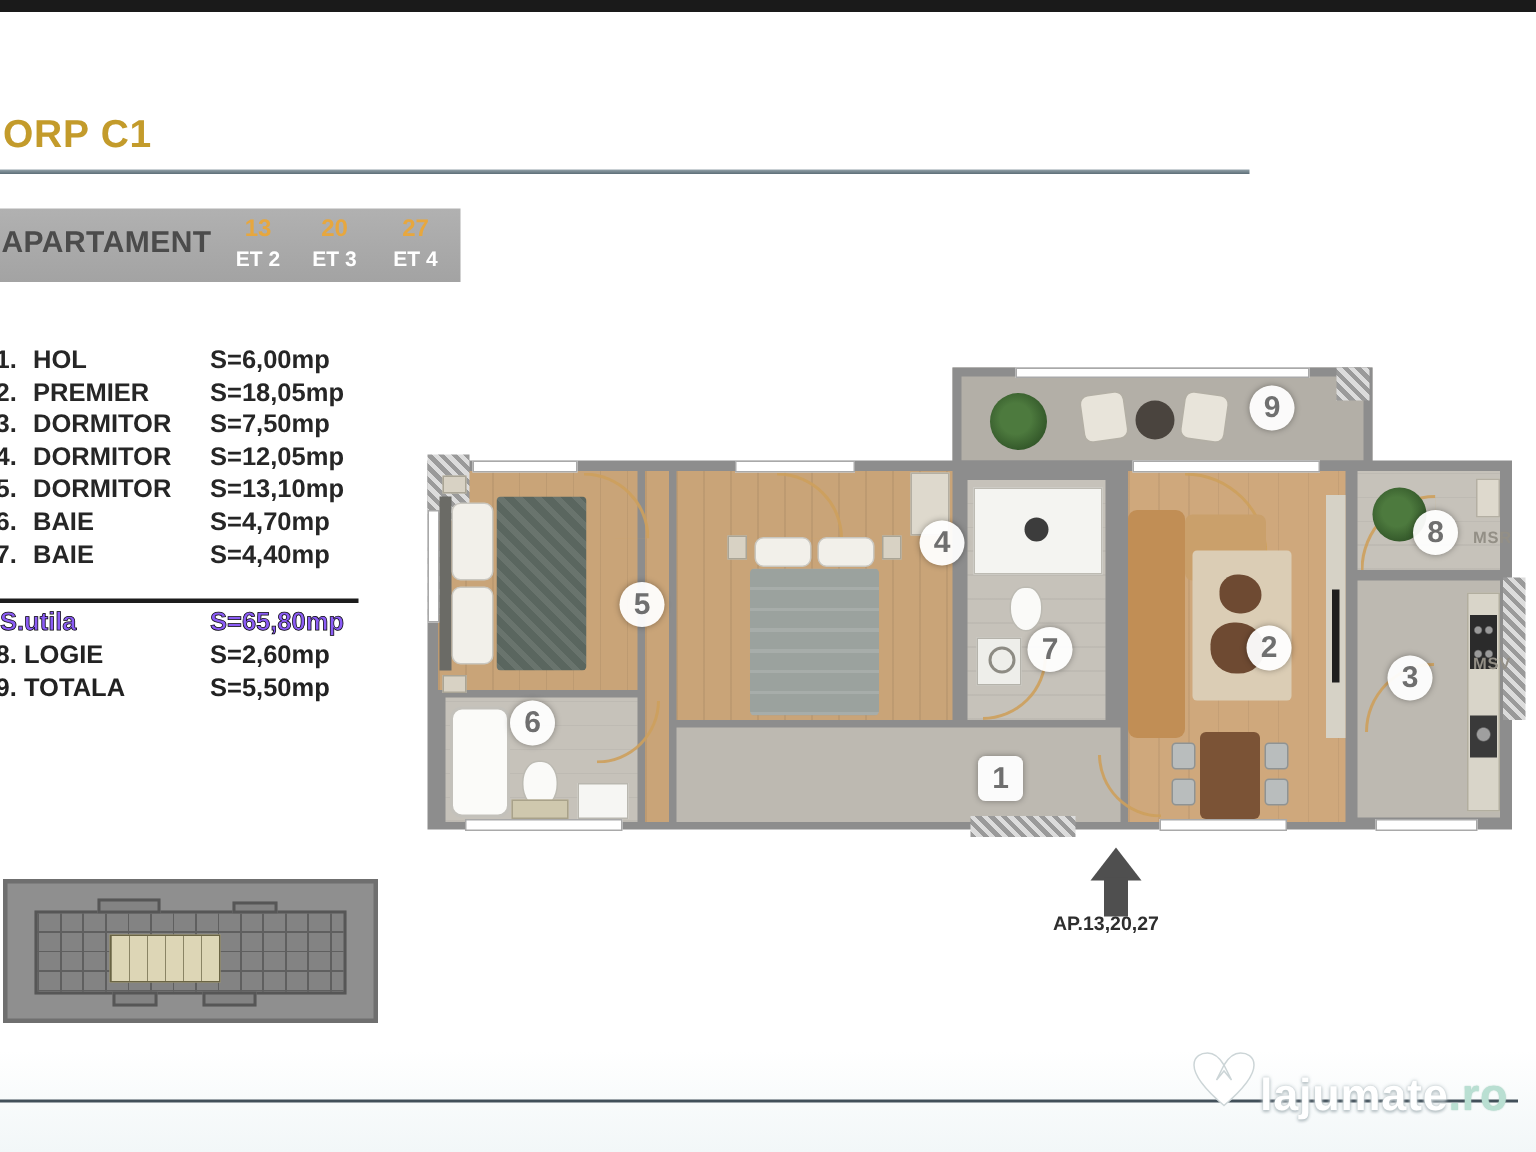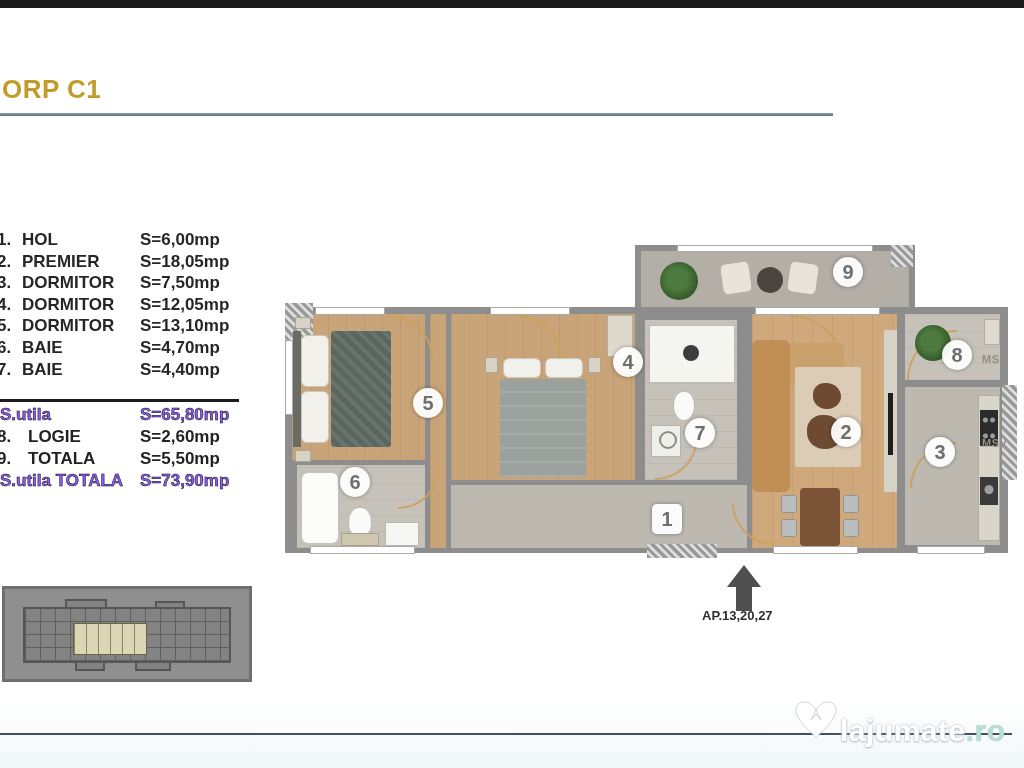--- a/index.html
+++ b/index.html
@@ -20,21 +20,21 @@
   .room-list{position:absolute;left:0;top:230px;width:260px;}
   .room-row{position:relative;height:21.6px;font-size:17px;font-weight:bold;color:#262626;}
   .room-row .idx{position:absolute;left:-3px;}
   .room-row .nm{position:absolute;left:22px;}
   .room-row .ar{position:absolute;left:140px;}
   .totals-rule{position:absolute;left:0;top:399px;width:239px;height:3px;background:#1c1c1c;}
   .totals{position:absolute;left:0;top:405px;width:260px;}
   .tot-row{position:relative;height:22px;font-size:17px;font-weight:bold;color:#222;}
   .tot-row .idx{position:absolute;left:-3px;}
   .tot-row .nm{position:absolute;left:0px;}
-  .tot-row.with-idx .nm{left:28px;}
+  .tot-row.with-idx .nm{left:16px;}
   .tot-row .ar{position:absolute;left:140px;}
   .tot-row.strong{color:#8b5cf6;-webkit-text-stroke:.5px #000;}
   
   .mini-plan{position:absolute;left:2px;top:586px;width:250px;height:96px;background:#8f8f8f;
              border:3px solid #6f6f6f;box-sizing:border-box;}
   .mini-building{position:absolute;left:18px;top:18px;width:208px;height:56px;background:#838383;
       border:2px solid #565656;box-sizing:border-box;
       background-image:repeating-linear-gradient(90deg,#5f5f5f 0 1px,transparent 1px 15px),
                        repeating-linear-gradient(0deg,#5f5f5f 0 1px,transparent 1px 13px);}
   .mini-tab{position:absolute;background:#838383;border:2px solid #565656;box-sizing:border-box;}
@@ -126,20 +126,35 @@
 </head>
 <body>
 
 <div class="screen">
 
   <div class="top-bar"></div>
 
   <div class="page-title">ORP C1</div>
   <div class="title-rule"></div>
 
+  <div class="apt-table">
+    <span class="apt-label">APARTAMENT</span>
+    <div class="apt-col" style="left:145px;">
+      <span class="num">13</span>
+      <span class="flr">ET 2</span>
+    </div>
+    <div class="apt-col" style="left:196px;">
+      <span class="num">20</span>
+      <span class="flr">ET 3</span>
+    </div>
+    <div class="apt-col" style="left:250px;">
+      <span class="num">27</span>
+      <span class="flr">ET 4</span>
+    </div>
+  </div>
 
   <div class="room-list">
     <div class="room-row">
       <span class="idx">1.</span>
       <span class="nm">HOL</span>
       <span class="ar">S=6,00mp</span>
     </div>
     <div class="room-row">
       <span class="idx">2.</span>
       <span class="nm">PREMIER</span>
@@ -181,24 +196,20 @@
     </div>
     <div class="tot-row with-idx">
       <span class="idx">8.</span>
       <span class="nm">LOGIE</span>
       <span class="ar">S=2,60mp</span>
     </div>
     <div class="tot-row with-idx">
       <span class="idx">9.</span>
       <span class="nm">TOTALA</span>
       <span class="ar">S=5,50mp</span>
-    </div>
-    <div class="tot-row strong">
-      <span class="nm">S.utila TOTALA</span>
-      <span class="ar">S=73,90mp</span>
     </div>
   </div>
 
   <div class="mini-plan">
     <div class="mini-building">
       <div class="mini-highlight"></div>
     </div>
     <div class="mini-tab" style="left:60px;top:10px;width:42px;height:10px;"></div>
     <div class="mini-tab" style="left:150px;top:12px;width:30px;height:8px;"></div>
     <div class="mini-tab" style="left:70px;top:72px;width:30px;height:10px;"></div>

